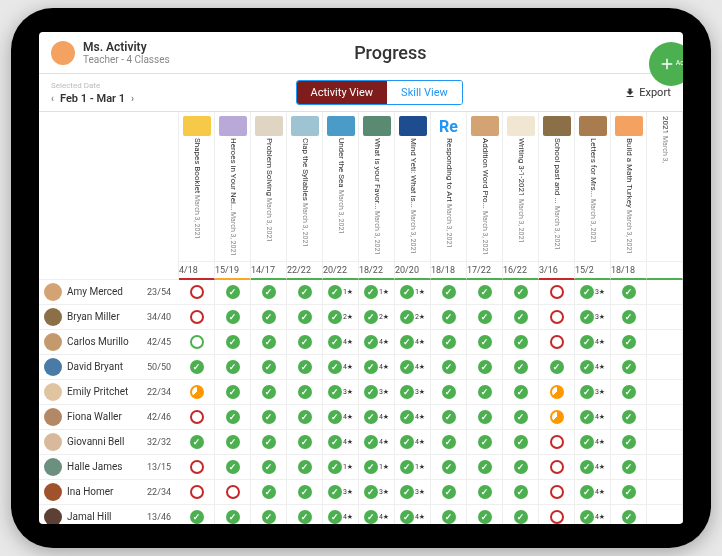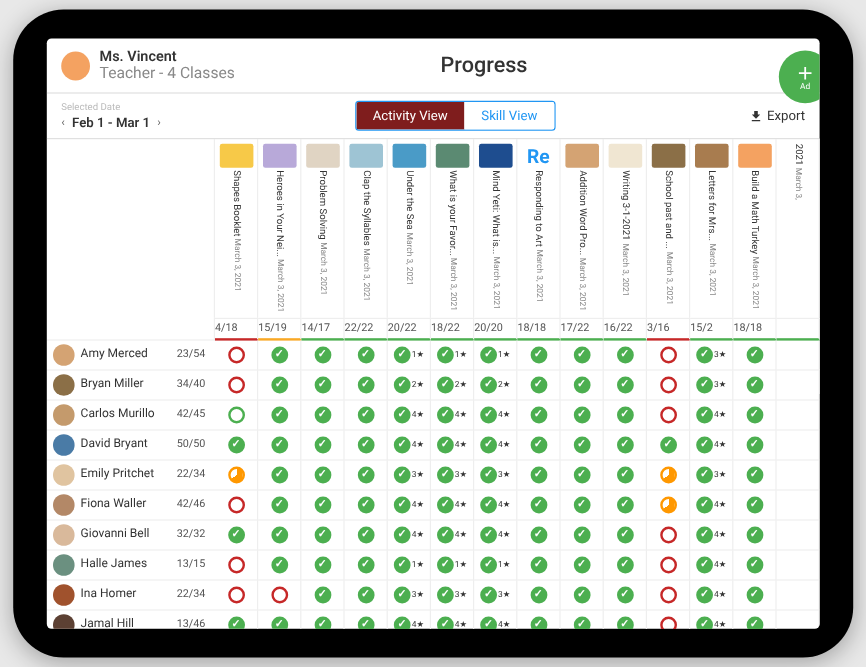--- a/index.html
+++ b/index.html
@@ -3,23 +3,23 @@
 <meta charset="utf-8">
 <style>
 *{margin:0;padding:0;box-sizing:border-box;font-family:-apple-system,BlinkMacSystemFont,"Segoe UI",Roboto,sans-serif}
 body{background:#e8e8e8;display:flex;justify-content:center;align-items:center;min-height:556px;width:722px;overflow:hidden}
 .tablet{background:#000;border-radius:42px;padding:24px 28px;width:700px;height:540px;box-shadow:0 4px 20px rgba(0,0,0,.3)}
 .screen{background:#fff;border-radius:4px;width:100%;height:100%;overflow:hidden;display:flex;flex-direction:column;position:relative}
 .header{display:flex;align-items:center;padding:8px 12px;border-bottom:1px solid #e0e0e0}
 .avatar{width:24px;height:24px;border-radius:50%;background:#f4a261;margin-right:8px;flex-shrink:0}
 .user-info{flex:0 0 auto}
 .user-name{font-size:12px;font-weight:600;color:#333}
-.user-role{font-size:13px;color:#888}
+.user-role{font-size:10px;color:#888}
 .page-title{flex:1;text-align:center;font-size:18px;font-weight:500;color:#333}
-.add-btn{position:absolute;right:-10px;top:10px;width:44px;height:44px;border-radius:50%;background:#4caf50;color:#fff;display:flex;flex-direction:column;align-items:center;justify-content:center;z-index:10}
+.add-btn{position:absolute;right:-10px;top:10px;width:44px;height:44px;border-radius:50%;background:#4caf50;color:#fff;display:flex;flex-direction:row;align-items:center;justify-content:center;z-index:10}
 .add-btn svg{width:18px;height:18px}
 .add-btn span{font-size:7px;margin-top:-2px}
 .controls{display:flex;align-items:center;padding:6px 12px;border-bottom:1px solid #e0e0e0}
 .date-area{flex:0 0 auto}
 .date-label{font-size:8px;color:#bbb}
 .date-nav{display:flex;align-items:center;gap:6px;margin-top:2px}
 .date-arrow{cursor:pointer;color:#666;font-size:10px;user-select:none}
 .date-range{font-size:11px;font-weight:600;color:#333}
 .view-toggle{display:flex;margin:0 auto;border:1px solid #2196f3;border-radius:3px;overflow:hidden}
 .view-btn{padding:5px 14px;font-size:11px;cursor:pointer;background:#fff;color:#2196f3}
@@ -59,21 +59,21 @@
 <div class="add-btn">
 <svg viewBox="0 0 24 24" fill="white">
           <path d="M19 13h-6v6h-2v-6H5v-2h6V5h2v6h6v2z"></path>
         </svg>
 <span>Ad</span>
 </div>
 
 <div class="header">
 <div class="avatar"></div>
 <div class="user-info">
-<div class="user-name">Ms. Vincent</div>
+<div class="user-name">Ms. Activity</div>
 <div class="user-role">Teacher - 4 Classes</div>
 </div>
 <div class="page-title">Progress</div>
 <div style="width:60px"></div>
 </div>
 
 <div class="controls">
 <div class="date-area">
 <div class="date-label">Selected Date</div>
 <div class="date-nav">

